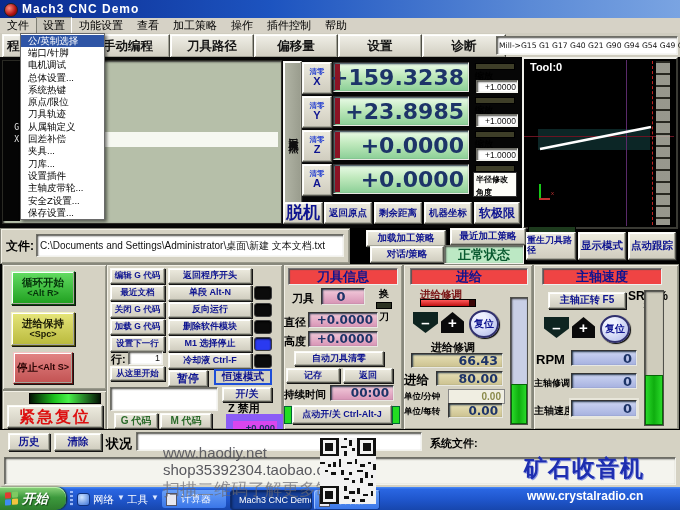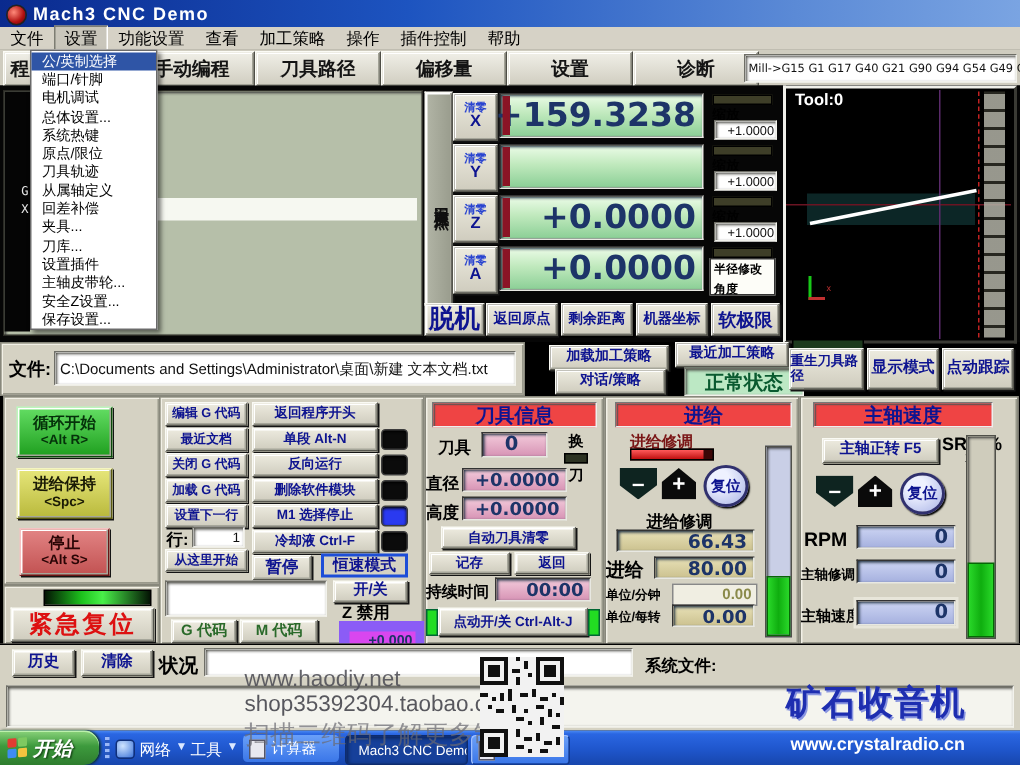--- a/index.html
+++ b/index.html
@@ -110,20 +110,21 @@
   <div class="sunk" style="left:476px;top:80px;width:40px;height:11px;display:flex;align-items:center;justify-content:flex-end;">
     <span style="font-size:8.5px;color:#111;padding-right:1px;">+1.0000</span>
   </div>
 
   <div class="btn" style="left:302px;top:96px;width:28px;height:30px;flex-direction:column;">
     <span style="font-size:7.5px;color:#2a44d0;">清零</span>
     <span style="font-size:11px;">Y</span>
   </div>
   <div class="dro green" style="left:333px;top:96px;width:136px;height:30px;font-size:22px;">
     <div class="abs" style="left:1px;top:1px;width:5px;height:26px;background:#8a1425;"></div>
+    <span>+23.8985</span>
   </div>
   <div class="abs" style="left:475px;top:97px;width:38px;height:5px;background:#3e3e28;border:1px solid #000;"></div>
   <div class="lbl" style="left:475px;top:104px;font-size:9px;">缩放</div>
   <div class="sunk" style="left:476px;top:114px;width:40px;height:11px;display:flex;align-items:center;justify-content:flex-end;">
     <span style="font-size:8.5px;color:#111;padding-right:1px;">+1.0000</span>
   </div>
 
   <div class="btn" style="left:302px;top:130px;width:28px;height:30px;flex-direction:column;">
     <span style="font-size:7.5px;color:#2a44d0;">清零</span>
     <span style="font-size:11px;">Z</span>
@@ -176,38 +177,38 @@
   </div>
 
   <div class="grp" style="left:0;top:228px;width:348px;height:34px;"></div>
   <div class="lbl" style="left:6px;top:238px;font-size:12px;">文件:</div>
   <div class="sunk" style="left:36px;top:234px;width:306px;height:21px;display:flex;align-items:center;overflow:hidden;">
     <span style="font-size:10px;color:#111;padding-left:3px;white-space:nowrap;">C:\Documents and Settings\Administrator\桌面\新建 文本文档.txt</span>
   </div>
   <div class="btn" style="left:366px;top:230px;width:78px;height:15px;font-size:9.5px;">加载加工策略</div>
   <div class="btn" style="left:450px;top:228px;width:74px;height:15px;font-size:9.5px;">最近加工策略</div>
   <div class="btn" style="left:370px;top:246px;width:72px;height:15px;font-size:9.5px;">对话/策略</div>
-  <div class="sunk" style="left:456px;top:245px;width:78px;height:17px;background:#bce8c4;display:flex;align-items:center;justify-content:center;">
+  <div class="sunk" style="left:444px;top:245px;width:78px;height:17px;background:#bce8c4;display:flex;align-items:center;justify-content:center;">
     <span style="font-size:13px;font-weight:bold;color:#0a5a30;">正常状态</span>
   </div>
   <div class="abs" style="left:528px;top:226px;width:46px;height:5px;background:#1d3a1d;border:1px solid #000;"></div>
   <div class="btn wrap" style="left:526px;top:232px;width:48px;height:26px;font-size:9px;">重生刀具路径</div>
   <div class="btn" style="left:578px;top:232px;width:46px;height:26px;font-size:10.5px;">显示模式</div>
   <div class="btn" style="left:628px;top:232px;width:46px;height:26px;font-size:10.5px;">点动跟踪</div>
 
   <div class="grp" style="left:2px;top:264px;width:103px;height:124px;"></div>
   <div class="btn" style="left:11px;top:271px;width:62px;height:32px;flex-direction:column;background:linear-gradient(180deg,#63dd63,#1f9f1f);color:#05320a;border-color:#bdf5bd #0a4a0a #0a4a0a #bdf5bd;">
     <span style="font-size:10.5px;">循环开始</span>
     <span style="font-size:9px;">&lt;Alt R&gt;</span>
   </div>
   <div class="btn" style="left:11px;top:312px;width:62px;height:32px;flex-direction:column;background:linear-gradient(180deg,#e6e67a,#b9b93c);color:#1a1a05;border-color:#f5f5c0 #5a5a10 #5a5a10 #f5f5c0;">
     <span style="font-size:10.5px;">进给保持</span>
     <span style="font-size:9px;">&lt;Spc&gt;</span>
   </div>
-  <div class="btn" style="left:13px;top:352px;width:58px;height:30px;flex-direction:column;background:linear-gradient(180deg,#e28484,#c25252);color:#2a0505;border-color:#f5c2c2 #6a1414 #6a1414 #f5c2c2;">
+  <div class="btn" style="left:13px;top:352px;width:58px;height:30px;flex-direction:row;background:linear-gradient(180deg,#e28484,#c25252);color:#2a0505;border-color:#f5c2c2 #6a1414 #6a1414 #f5c2c2;">
     <span style="font-size:10.5px;">停止</span>
     <span style="font-size:9px;">&lt;Alt S&gt;</span>
   </div>
 
   <div class="grp" style="left:2px;top:390px;width:103px;height:38px;"></div>
   <div class="abs" style="left:29px;top:393px;width:70px;height:9px;border:1px solid #000;background:linear-gradient(90deg,#041404,#1dc21d 35%,#49f049 55%,#041404);"></div>
   <div class="btn" style="left:7px;top:405px;width:94px;height:21px;font-size:16px;color:#dd1111;letter-spacing:2px;">紧急复位</div>
 
   <div class="grp" style="left:106px;top:264px;width:175px;height:164px;"></div>
   <div class="btn" style="left:110px;top:268px;width:53px;height:14px;font-size:8.5px;">编辑 G 代码</div>

